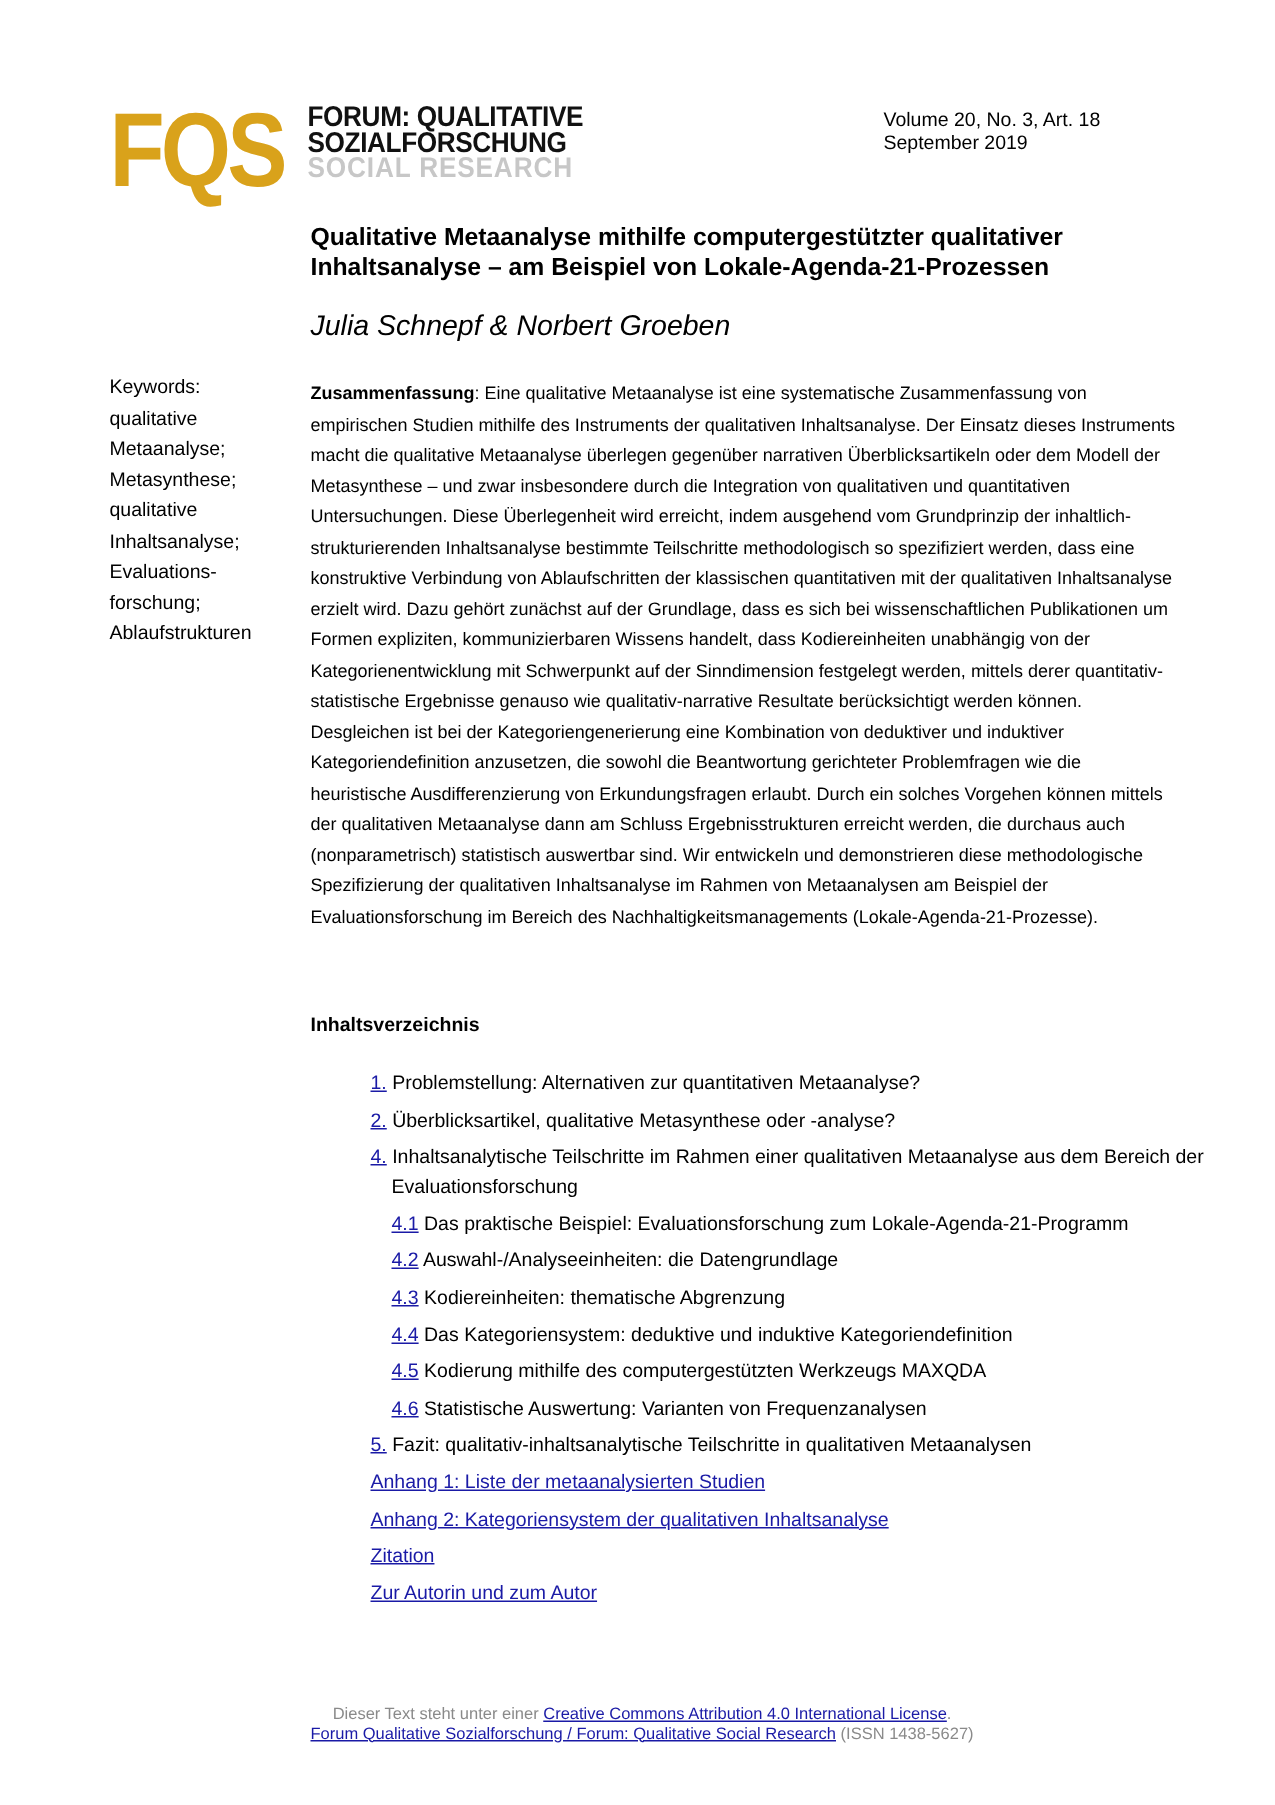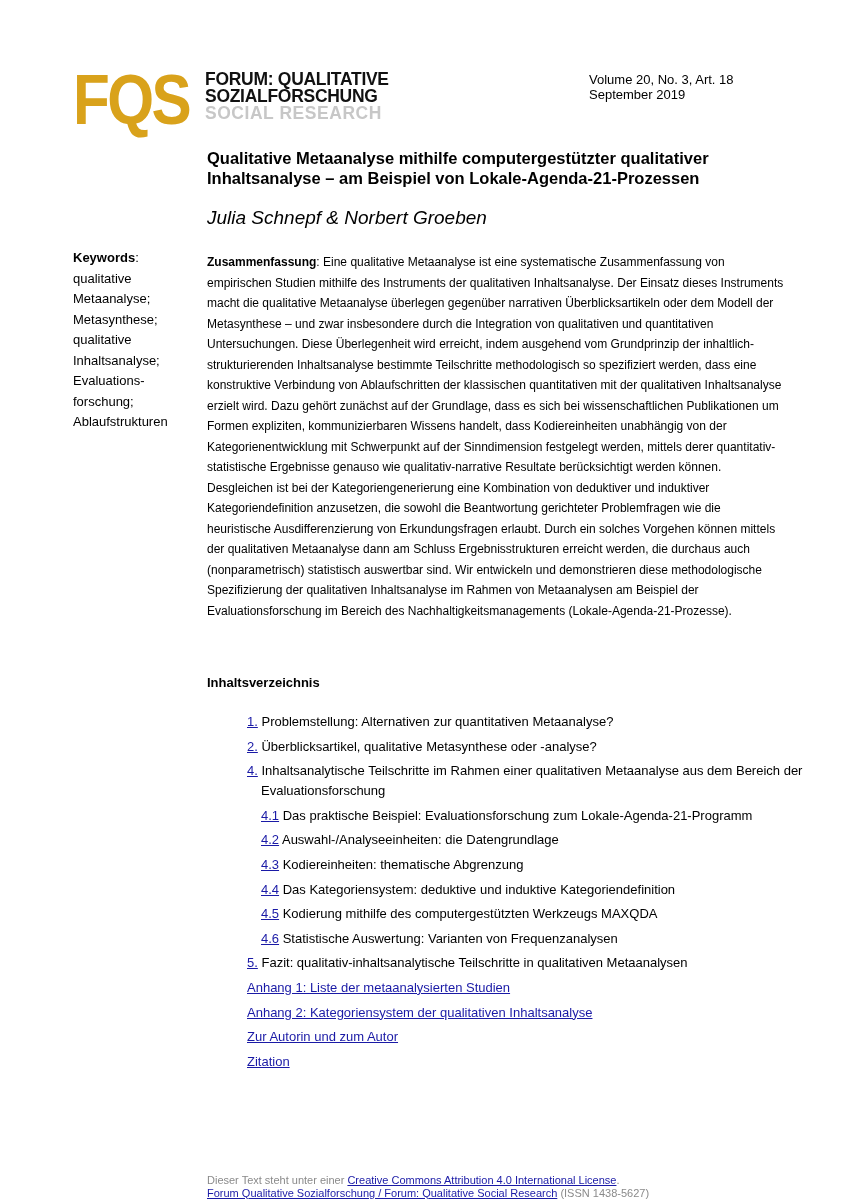--- a/index.html
+++ b/index.html
@@ -11,30 +11,30 @@
               transform-origin: left top; height: 60px; margin-top: 2px; }
   .logo-words { position: absolute; left: 132px; top: 2px; font-weight: bold; line-height: 17px;
                 font-size: 19px; letter-spacing: -0.3px; transform: scaleX(0.92); transform-origin: left top; white-space: nowrap; }
   .logo-words .l1, .logo-words .l2 { color: #111; }
   .logo-words .l3 { color: #c7c7c7; letter-spacing: 0.6px; }
   .issue { position: absolute; left: 589px; top: 72px; font-size: 13px; line-height: 15px; }
   .title { position: absolute; left: 207px; top: 148px; width: 560px; font-weight: bold;
            font-size: 16.5px; line-height: 20px; }
   .authors { position: absolute; left: 207px; top: 207px; font-style: italic; font-size: 19px; }
   .keywords { position: absolute; left: 73px; top: 248px; font-size: 13px; line-height: 20.5px; }
-  .keywords .kw-label { font-weight: bold; }
+  .keywords .kw-label { font-weight: normal; }
   .abstract { position: absolute; left: 207px; top: 252px; width: 580px; font-size: 12px; line-height: 20.5px; }
   .abstract .abs-label { font-weight: bold; }
   .toc-title { position: absolute; left: 207px; top: 675px; font-weight: bold; font-size: 13px; }
   .toc { position: absolute; left: 207px; top: 712px; width: 580px; font-size: 13px; margin-left: 40px; }
   .toc-item { line-height: 20px; margin-bottom: 4.6px; }
   .toc-item.sub { padding-left: 14px; }
   .toc-item .cont { padding-left: 14px; }
   a, .link { color: #1a1aa6; text-decoration: underline; cursor: pointer; }
-  .footer { position: absolute; left: 207px; top: 1174px; font-size: 11px; line-height: 12.5px; color: #8a8a8a; }
+  .footer { position: absolute; left: 207px; top: 1137px; font-size: 11px; line-height: 12.5px; color: #8a8a8a; text-align: center; }
   .footer .link { color: #1a1aa6; }
 </style>
 </head>
 <body>
 
 <div class="logo">
   <div class="logo-fqs">FQS</div>
   <div class="logo-words">
     <div class="l1">FORUM: QUALITATIVE</div>
     <div class="l2">SOZIALFORSCHUNG</div>
@@ -76,20 +76,20 @@
   <div class="toc-item"><span class="link">4.</span><span> Inhaltsanalytische Teilschritte im Rahmen einer qualitativen Metaanalyse aus dem Bereich der</span><div class="cont">Evaluationsforschung</div></div>
   <div class="toc-item sub"><span class="link">4.1</span><span> Das praktische Beispiel: Evaluationsforschung zum Lokale-Agenda-21-Programm</span></div>
   <div class="toc-item sub"><span class="link">4.2</span><span> Auswahl-/Analyseeinheiten: die Datengrundlage</span></div>
   <div class="toc-item sub"><span class="link">4.3</span><span> Kodiereinheiten: thematische Abgrenzung</span></div>
   <div class="toc-item sub"><span class="link">4.4</span><span> Das Kategoriensystem: deduktive und induktive Kategoriendefinition</span></div>
   <div class="toc-item sub"><span class="link">4.5</span><span> Kodierung mithilfe des computergestützten Werkzeugs MAXQDA</span></div>
   <div class="toc-item sub"><span class="link">4.6</span><span> Statistische Auswertung: Varianten von Frequenzanalysen</span></div>
   <div class="toc-item"><span class="link">5.</span><span> Fazit: qualitativ-inhaltsanalytische Teilschritte in qualitativen Metaanalysen</span></div>
   <div class="toc-item"><span class="link">Anhang 1: Liste der metaanalysierten Studien</span></div>
   <div class="toc-item"><span class="link">Anhang 2: Kategoriensystem der qualitativen Inhaltsanalyse</span></div>
+  <div class="toc-item"><span class="link">Zitation</span></div>
   <div class="toc-item"><span class="link">Zur Autorin und zum Autor</span></div>
-  <div class="toc-item"><span class="link">Zitation</span></div>
 </div>
 
 <div class="footer">
   <div><span>Dieser Text steht unter einer </span><span class="link">Creative Commons Attribution 4.0 International License</span><span>.</span></div>
   <div><span class="link">Forum Qualitative Sozialforschung / Forum: Qualitative Social Research</span><span> (ISSN 1438-5627)</span></div>
 </div>
 
 </body></html>

